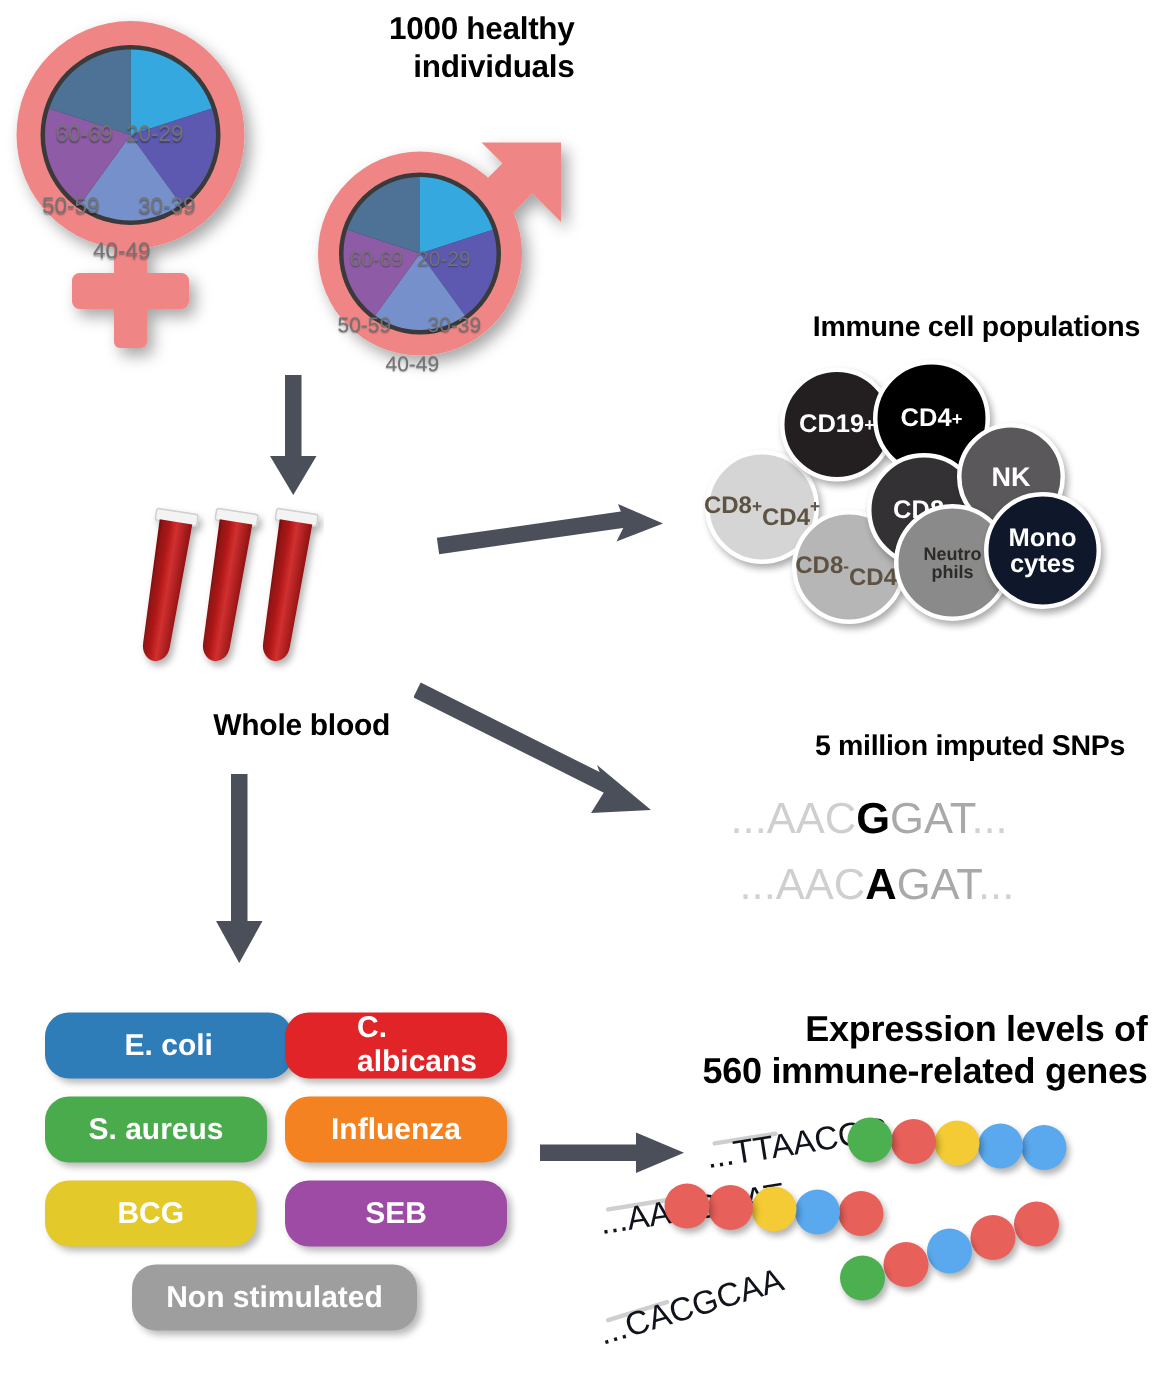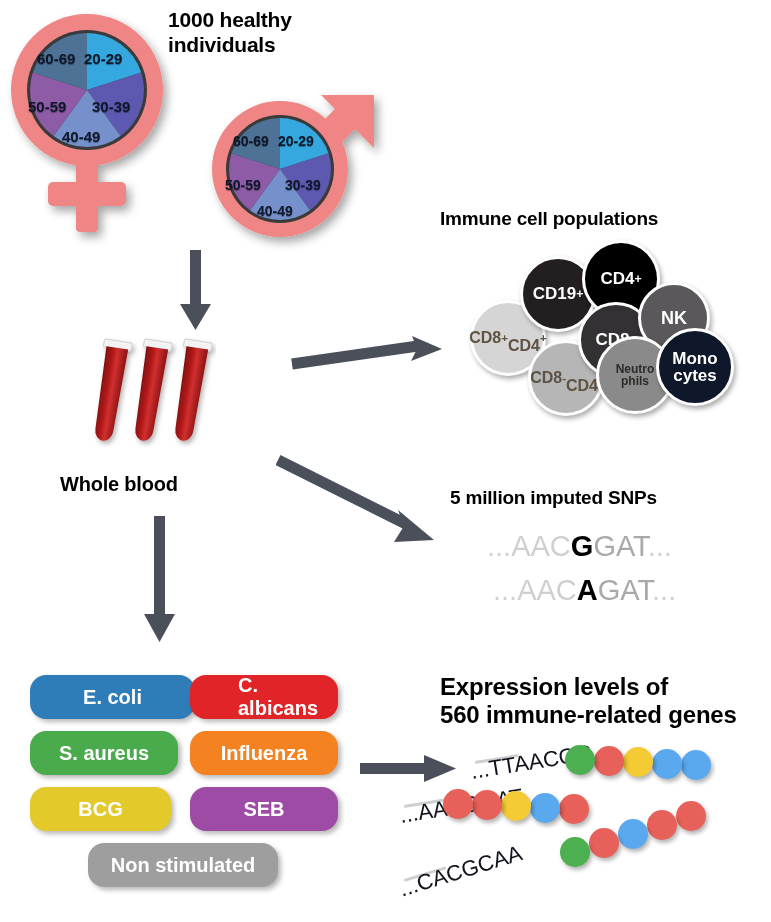--- a/index.html
+++ b/index.html
@@ -21,41 +21,42 @@
   }
 
   
   .abs { position: absolute; }
 
   
   .heading {
     position: absolute;
     font-weight: bold;
     color: #000000;
-    text-align: left;
+    text-align: right;
     line-height: 1.18;
     letter-spacing: -0.2px;
     white-space: pre-line;
   }
   #title-individuals { left: 168px; top: 8px; width: 215px; font-size: 21px; }
   #title-immune      { left: 440px; top: 208px; width: 320px; font-size: 19px; }
   #title-snps        { left: 450px; top: 487px; width: 300px; font-size: 19px; }
   #title-expression  { left: 440px; top: 673px; width: 325px; font-size: 24px; }
   #label-wholeblood  { left: 60px;  top: 473px; width: 200px; font-size: 20px; }
 
   
   .gender { position: absolute; }
   .gender svg { display: block; overflow: visible; }
   .pie-label {
     position: absolute;
-    color: #0f172a;
-    font-weight: bold;
+    color: #737373;
+    font-weight: normal;
     white-space: nowrap;
     text-shadow: 0 1px 1px rgba(0,0,0,.35);
     pointer-events: none;
+    margin-top: 31px;
   }
 
   #female-symbol { left: 8px;  top: 10px; }
   #male-symbol   { left: 200px; top: 85px; }
 
   
   #female-symbol .pie-label { font-size: 15px; }
   #male-symbol   .pie-label { font-size: 14px; }
 
   
@@ -264,21 +265,21 @@
       <rect x="12" y="0" width="11" height="100" fill="#4a4f59"></rect>
       <path d="M2,98 L33,98 L17.5,126 Z" fill="#4a4f59"></path>
     </svg>
   </div>
 
   <div class="heading" id="title-immune">Immune cell populations</div>
 
   <div id="immune-cells">
 
   <div class="cell" style="left: 0px; top: 60px; width: 76px; height: 76px; background: rgb(213, 213, 213); color: rgb(94, 82, 67); font-size: 16px; z-index: 10;">CD8<sup>+</sup><br>CD4<sup>+</sup></div>
-      <div class="cell" style="left: 50px; top: 16px; width: 76px; height: 76px; background: rgb(35, 31, 32); color: rgb(255, 255, 255); font-size: 17px; z-index: 11;">CD19<sup>+</sup></div>
+      <div class="cell" style="left: 50px; top: 5px; width: 76px; height: 76px; background: rgb(35, 31, 32); color: rgb(255, 255, 255); font-size: 17px; z-index: 11;">CD19<sup>+</sup></div>
       <div class="cell" style="left: 112px; top: 0px; width: 78px; height: 78px; background: rgb(0, 0, 0); color: rgb(255, 255, 255); font-size: 17px; z-index: 12;">CD4<sup>+</sup></div>
       <div class="cell" style="left: 58px; top: 100px; width: 76px; height: 76px; background: rgb(182, 182, 182); color: rgb(94, 82, 67); font-size: 16px; z-index: 13;">CD8<sup>-</sup><br>CD4<sup>-</sup></div>
       <div class="cell" style="left: 108px; top: 62px; width: 76px; height: 76px; background: rgb(51, 49, 51); color: rgb(255, 255, 255); font-size: 17px; z-index: 14;">CD8<sup>+</sup></div>
       <div class="cell" style="left: 168px; top: 42px; width: 72px; height: 72px; background: rgb(90, 88, 90); color: rgb(255, 255, 255); font-size: 18px; z-index: 15;">NK</div>
       <div class="cell" style="left: 126px; top: 96px; width: 78px; height: 78px; background: rgb(138, 138, 138); color: rgb(45, 42, 39); font-size: 12px; z-index: 16;">Neutro<br>phils</div>
       <div class="cell" style="left: 186px; top: 88px; width: 78px; height: 78px; background: #0f172a; color: rgb(255, 255, 255); font-size: 17px; z-index: 17;">Mono<br>cytes</div>
     </div>
 
   <div class="heading" id="title-snps">5 million imputed SNPs</div>
 

